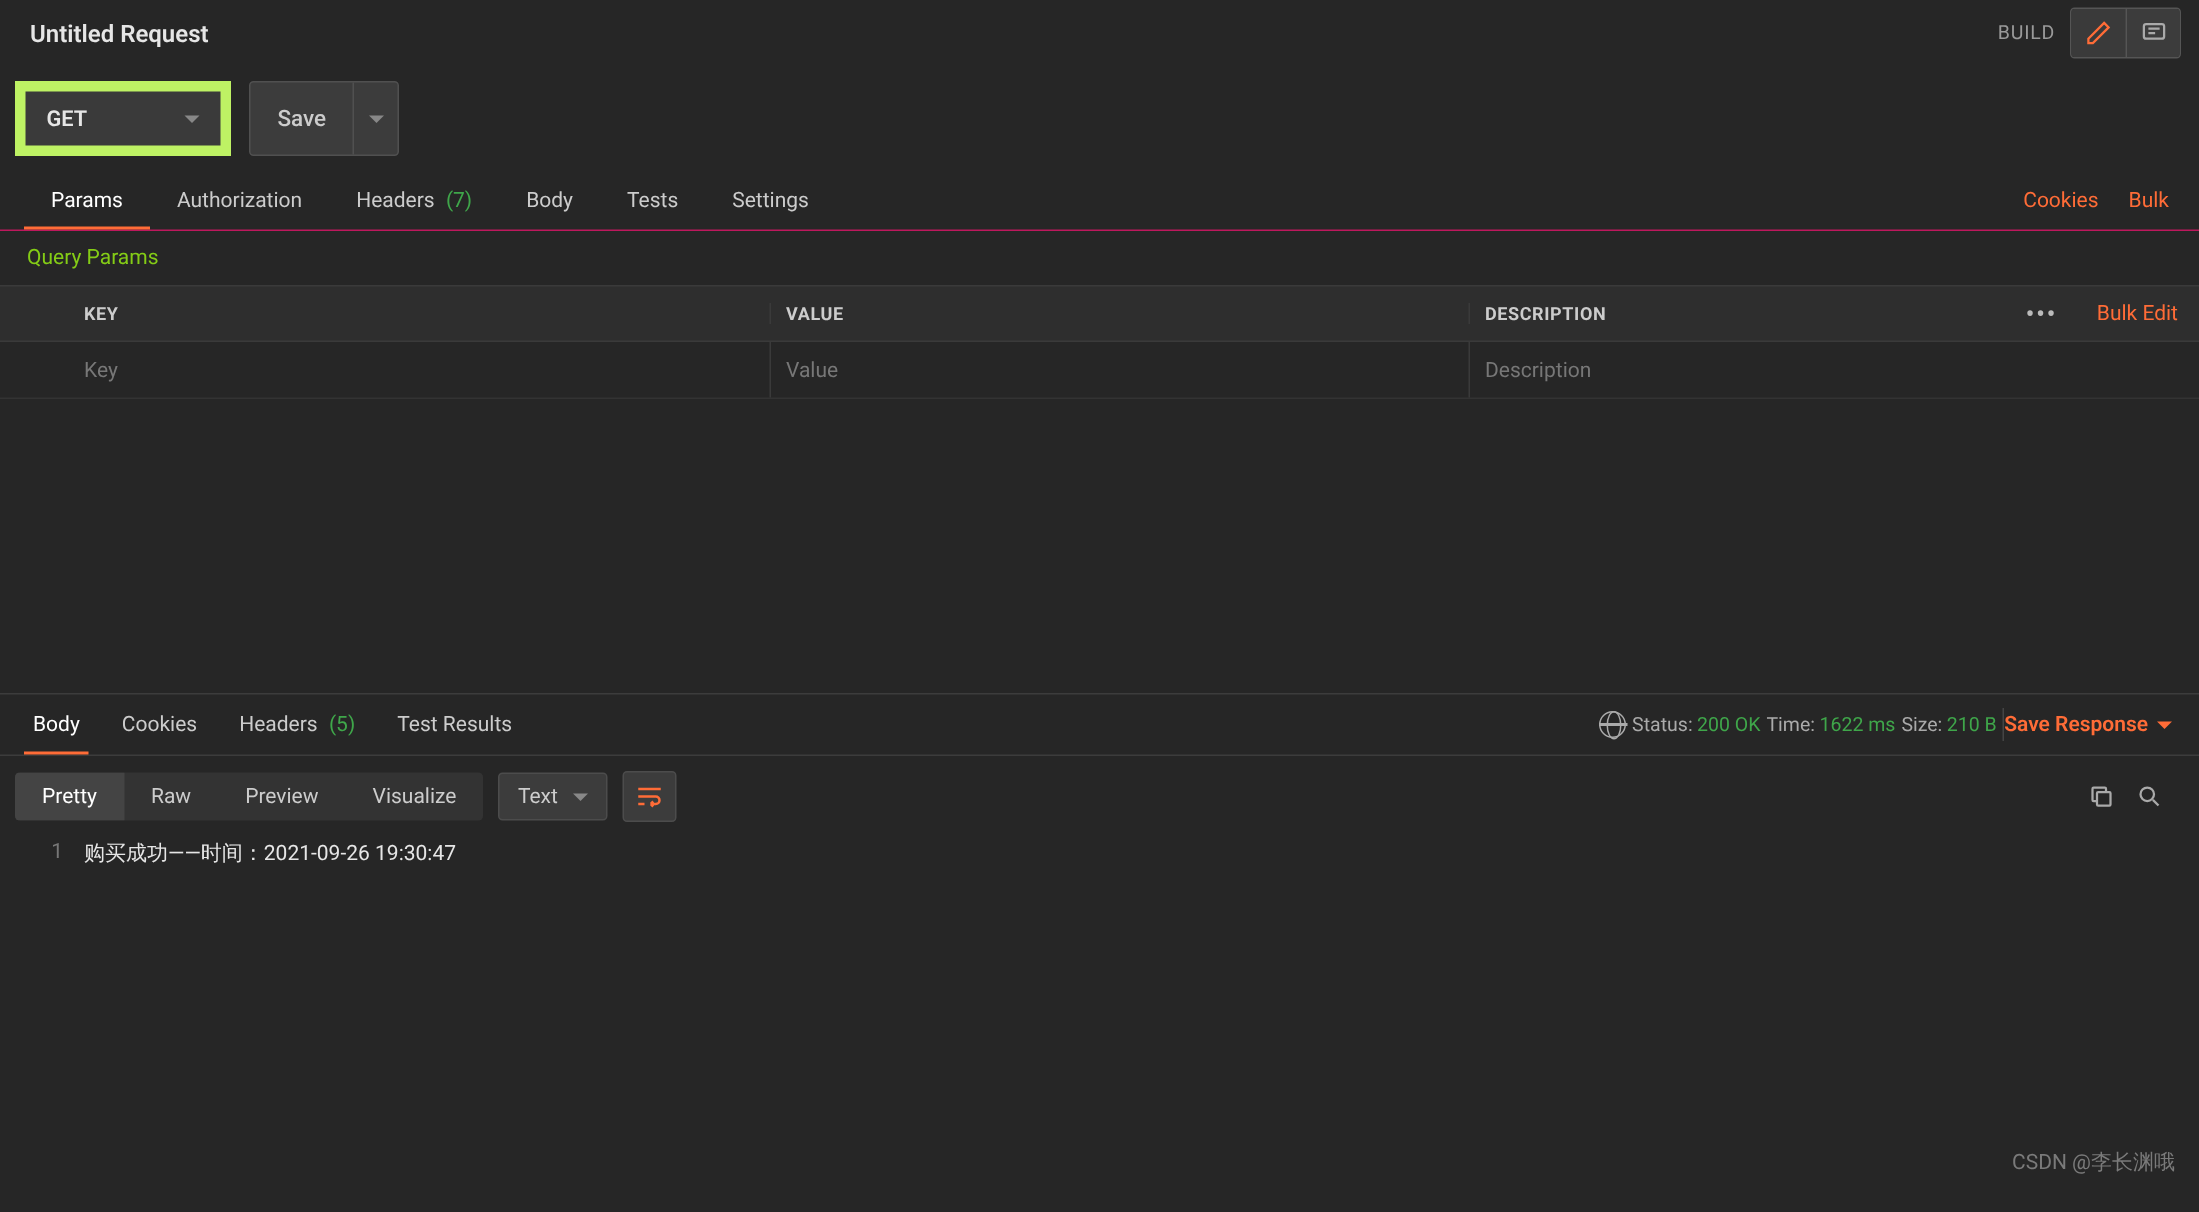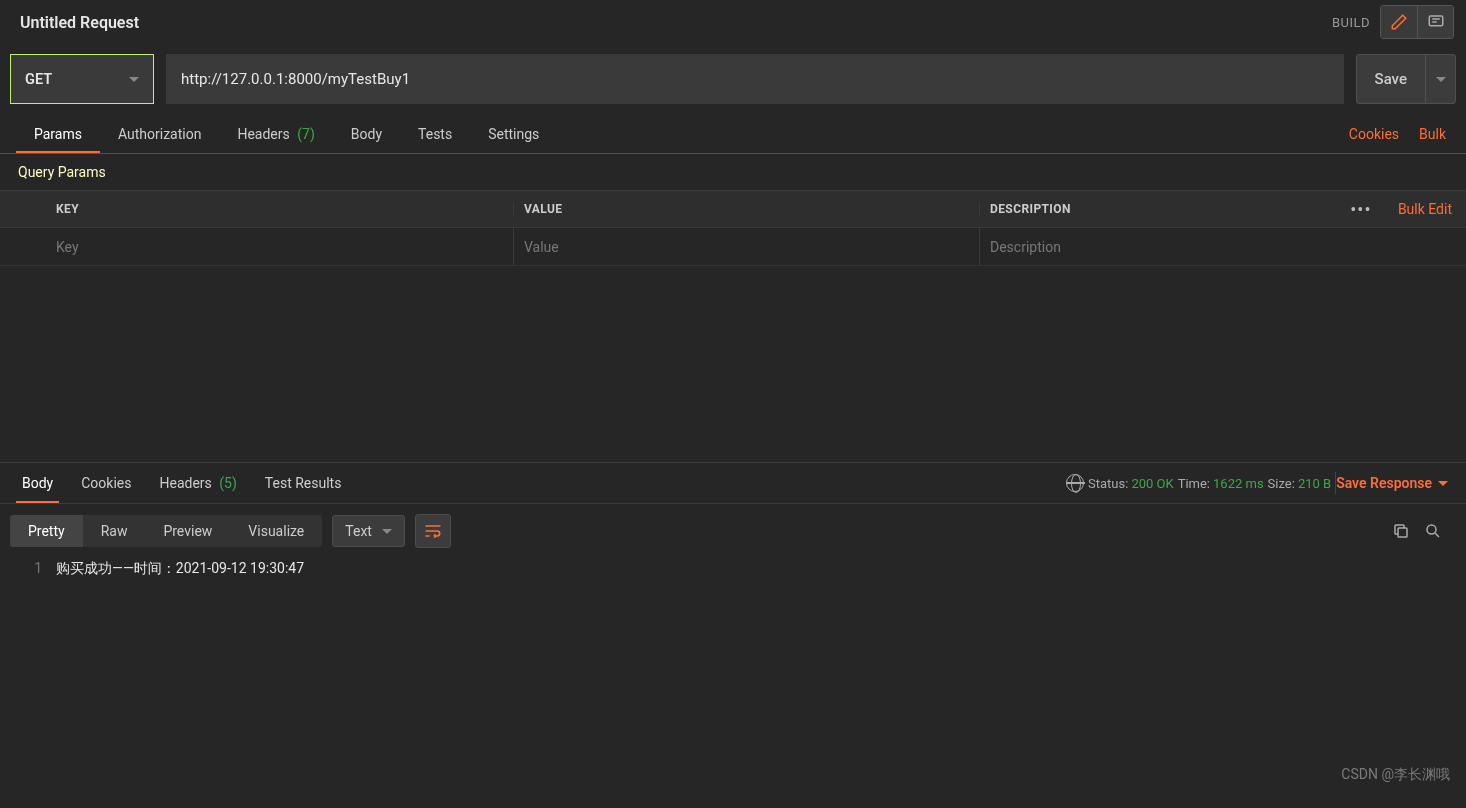--- a/index.html
+++ b/index.html
@@ -11,40 +11,40 @@
   .build-label { color: #999; font-size: 13px; letter-spacing: 0.5px; }
   .icon-btn { width: 36px; height: 32px; border: 1px solid #555; background: #3c3c3c; border-radius: 3px; display: flex; align-items: center; justify-content: center; cursor: pointer; }
   .icon-btn.active { background: #3a3a3a; border-color: #666; }
   .icon-btn svg { stroke: #ff6c37; }
   .icon-btn.muted svg { stroke: #aaa; }
   .icon-btn-group { display: flex; border: 1px solid #555; border-radius: 3px; overflow: hidden; }
   .icon-btn-group .icon-btn { border: none; border-radius: 0; }
   .icon-btn-group .icon-btn + .icon-btn { border-left: 1px solid #555; }
 
   .request-row { display: flex; align-items: stretch; gap: 12px; padding: 10px 10px 10px 10px; height: 70px; }
-  .method-select { width: 144px; background: #3a3a3a; border: 1px solid #bef264; display: flex; align-items: center; justify-content: space-between; padding: 0 14px; font-size: 14.5px; color: #e6e6e6; font-weight: 600; cursor: pointer; }
+  .method-select { width: 144px; background: #3a3a3a; border: 7px solid #bef264; display: flex; align-items: center; justify-content: space-between; padding: 0 14px; font-size: 14.5px; color: #e6e6e6; font-weight: 600; cursor: pointer; }
   .caret { width: 0; height: 0; border-left: 5px solid transparent; border-right: 5px solid transparent; border-top: 5px solid #888; }
   .url-input { flex: 1; background: #3a3a3a; border: 1px solid #393939; color: #e6e6e6; font-size: 15px; padding: 0 14px; outline: none; }
   .send-group { display: flex; }
   .send-btn { background: #097bed; color: #fff; font-weight: 600; font-size: 16px; border: none; padding: 0 26px; border-radius: 3px 0 0 3px; cursor: pointer; }
   .send-dd { background: #097bed; border: none; border-left: 1px solid rgba(255,255,255,0.25); width: 34px; display: flex; align-items: center; justify-content: center; border-radius: 0 3px 3px 0; cursor: pointer; }
   .send-dd .caret { border-top-color: #fff; }
   .save-group { display: flex; background: #3c3c3c; border: 1px solid #505050; border-radius: 3px; }
   .save-btn { background: transparent; color: #ccc; font-weight: 500; font-size: 15px; border: none; padding: 0 18px; cursor: pointer; }
   .save-dd { width: 30px; display: flex; align-items: center; justify-content: center; border-left: 1px solid #505050; cursor: pointer; }
 
   .tabs { display: flex; align-items: center; padding: 0 16px; border-bottom: 1px solid #be185d; position: relative; height: 40px; }
   .tab { padding: 10px 18px; font-size: 14px; color: #ccc; cursor: pointer; position: relative; }
   .tab.active { color: #fff; }
   .tab.active::after { content: ""; position: absolute; left: 0; right: 0; bottom: -1px; height: 2px; background: #ff6c37; }
   .tab .badge { color: #3fa64a; margin-left: 4px; }
   .tabs-right { margin-left: auto; display: flex; gap: 12px; }
   .link { color: #ff6c37; font-size: 14px; cursor: pointer; padding: 10px 4px; }
 
-  .section-label { padding: 10px 18px; color: #fef9c3; font-size: 14px; }
+  .section-label { padding: 10px 18px; color: #84cc16; font-size: 14px; }
 
   .kv-header { display: flex; align-items: center; background: #2e2e2e; border-top: 1px solid #3a3a3a; border-bottom: 1px solid #3a3a3a; height: 38px; }
   .kv-cb { width: 46px; }
   .kv-col { padding: 0 10px; font-size: 12px; font-weight: 700; color: #ccc; letter-spacing: 0.4px; }
   .kv-key { width: 468px; border-right: 1px solid #3a3a3a; }
   .kv-val { width: 466px; border-right: 1px solid #3a3a3a; }
   .kv-desc { flex: 1; }
   .kv-actions { width: 46px; display: flex; align-items: center; justify-content: center; }
   .dots { color: #bbb; font-size: 18px; letter-spacing: 1px; cursor: pointer; }
   .bulk-edit { color: #ff6c37; font-size: 14px; padding: 0 14px; cursor: pointer; white-space: nowrap; }
@@ -106,21 +106,20 @@
       </div>
     </div>
   </div>
 </div>
 
 <div class="request-row">
   <div class="method-select">
     <span>GET</span>
     <span class="caret"></span>
   </div>
-  <input class="url-input" value="http://127.0.0.1:8000/myTestBuy1" style="">
   <div class="save-group">
     <button class="save-btn">Save</button>
     <div class="save-dd">
         <span class="caret"></span>
       </div>
   </div>
 </div>
 
 <div class="tabs">
   <div class="tab active">Params</div>
@@ -209,16 +208,16 @@
       </svg>
     <svg class="view-icn" viewBox="0 0 24 24" fill="none" stroke="#aaa" stroke-width="2">
         <circle cx="10" cy="10" r="6"></circle>
         <path d="M20 20l-5-5"></path>
       </svg>
   </div>
 </div>
 
 <div class="code-area">
   <div class="gutter">1</div>
-  <div class="code-line">购买成功——时间：2021-09-12 19:30:47</div>
+  <div class="code-line">购买成功——时间：2021-09-26 19:30:47</div>
 </div>
 
 <div class="watermark">CSDN @李长渊哦</div>
 
 </body></html>

